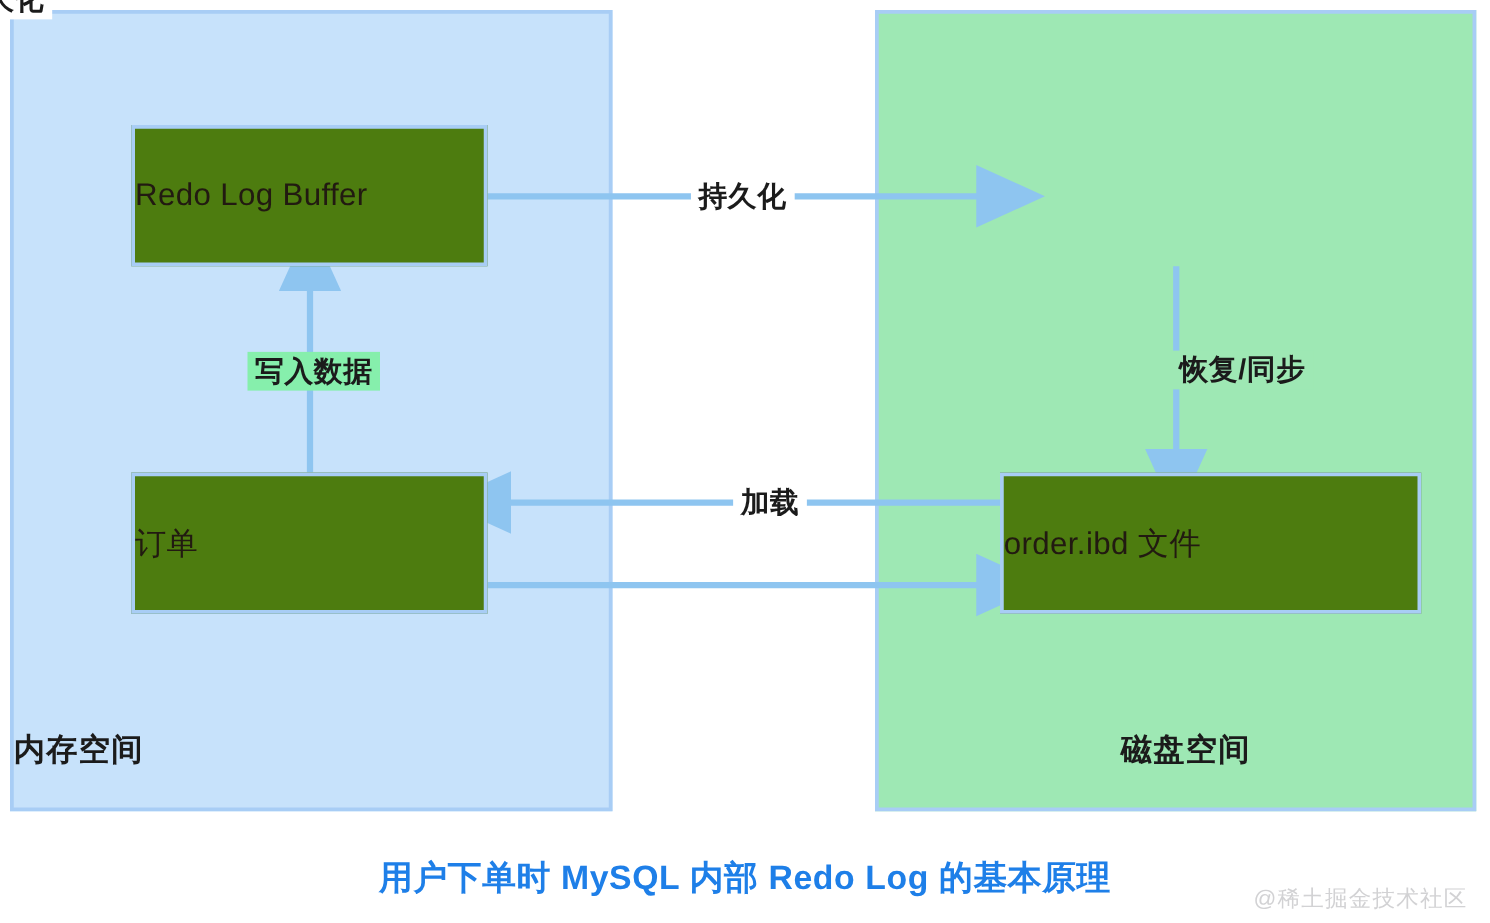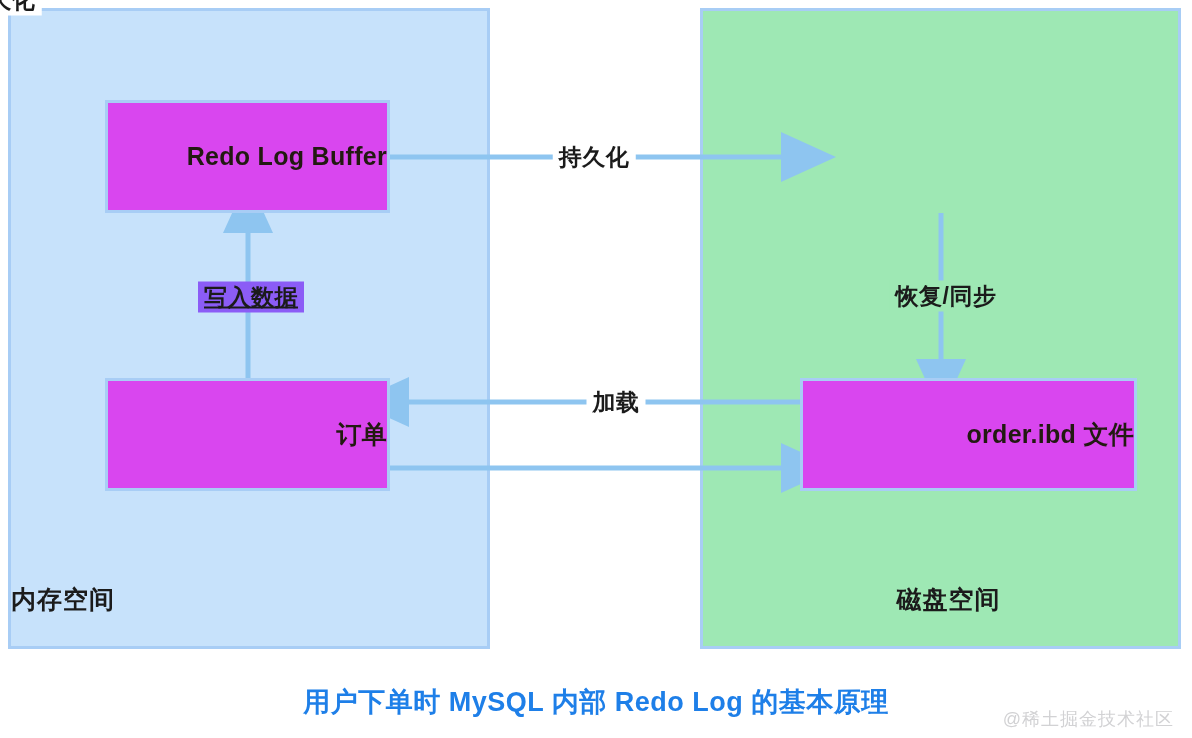--- a/index.html
+++ b/index.html
@@ -42,28 +42,28 @@
     white-space: nowrap;
     letter-spacing: 1px;
   }
   #memory-label { left: 0; right: 0; top: 572px; text-align: left; }
   #disk-label   { left: 16px; right: 0; top: 572px; text-align: center; }
 
   
   .node {
     position: absolute;
     box-sizing: border-box;
-    background: #d946ef;
+    background: #4d7c0f;
     border: 3px solid #a8cdf5;
     display: flex;
     align-items: center;
-    justify-content: flex-end;
+    justify-content: flex-start;
     color: #221a11;
     font-size: 25px;
-    font-weight: bold;
+    font-weight: normal;
     letter-spacing: 0.3px;
     white-space: nowrap;
   }
   #node-redo-log-buffer { left: 105px; top: 100px;  width: 285px; height: 113px; }
   #node-order           { left: 105px; top: 378px;  width: 285px; height: 113px; }
   #node-redo-log-file   { left: 800px; top: 100px;  width: 281px; height: 113px; }
   #node-order-ibd       { left: 800px; top: 378px;  width: 337px; height: 113px; }
 
   
   #connectors {
@@ -79,22 +79,22 @@
     font-size: 23px;
     font-weight: bold;
     color: #1b1b1b;
     background: transparent;
     white-space: nowrap;
     transform: translate(-50%, -50%);
     padding: 0 6px;
     letter-spacing: 0.5px;
   }
   .edge-label.on-white { background: #ffffff; }
-  .edge-label.on-blue  { background: #8b5cf6; text-decoration: underline; }
-  .edge-label.on-green { background: #9ee8b4; }
+  .edge-label.on-blue  { background: #86efac; }
+  .edge-label.on-green { background: #9ee8b4; margin-left: 48px; }
 
   #label-persist-top   { left: 594px; top: 157px; }
   #label-load          { left: 616px; top: 402px; }
   #label-write-data    { left: 251px; top: 297px; }
   #label-recover-sync  { left: 946px; top: 296px; }
 
   
   #caption {
     position: absolute;
     left: 0; right: 0;

